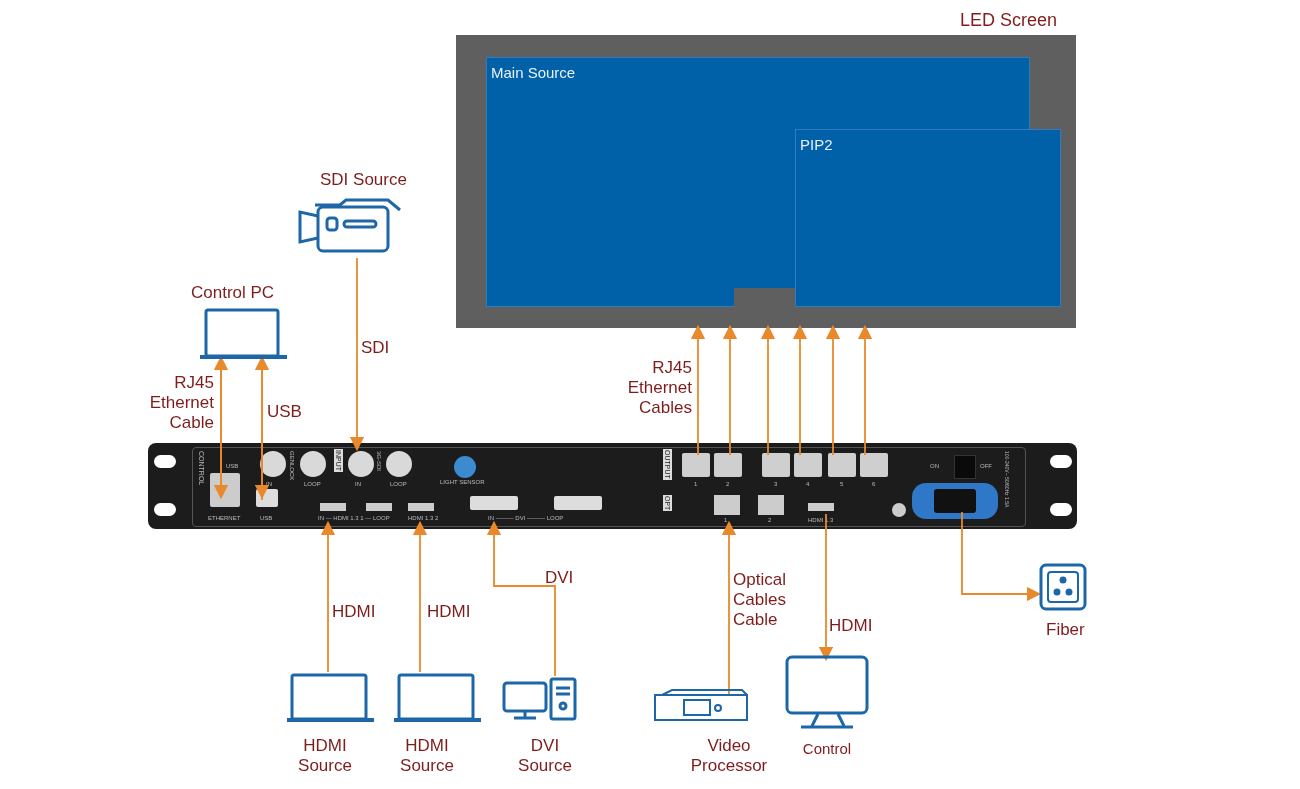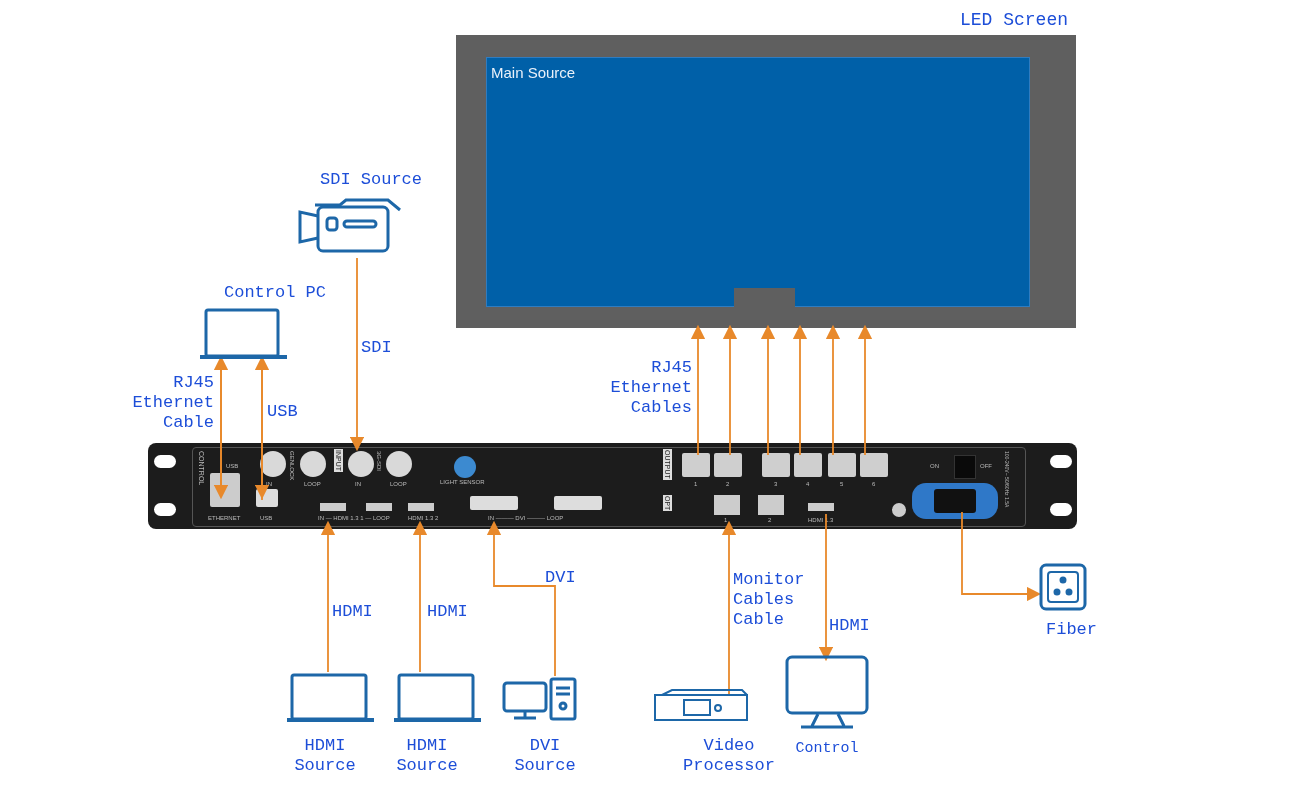--- a/index.html
+++ b/index.html
@@ -1,35 +1,38 @@
 <!DOCTYPE html>
 <html><head>
 <meta charset="utf-8">
 <style>
   html,body{margin:0;padding:0;background:#fff;}
   body{width:1300px;height:789px;position:relative;overflow:hidden;font-family:"Liberation Sans",sans-serif;color:#333;}
   .abs{position:absolute;}
-  .lbl{position:absolute;font-size:17px;color:#1d4ed8;line-height:20px;white-space:nowrap;font-family:Liberation Mono, monospace;}
+  .lbl{position:absolute;font-size:17px;color:#7f1d1d;line-height:20px;white-space:nowrap;}
   .lbl.c{text-align:center;}
   .lbl.r{text-align:right;}
   .small{font-size:15px;}
   .led-frame{position:absolute;left:456px;top:35px;width:620px;height:293px;background:#5f5f5f;}
   .layer{position:absolute;background:#0060a8;border:1px solid #2f7cc0;box-sizing:border-box;}
   .layer span{position:absolute;left:4px;top:6px;color:#e9f1fa;font-size:15px;}
   svg{position:absolute;left:0;top:0;}
   .dev{position:absolute;left:148px;top:443px;width:929px;height:86px;background:#1c1c1c;border-radius:8px;}
   .tiny{position:absolute;font-size:6px;color:#bbb;white-space:nowrap;}
 </style>
 </head>
 <body>
 
 <div class="lbl" style="left:960px;top:10px;font-size:18px;">LED Screen</div>
 <div class="led-frame">
   <div class="layer" style="left:30px;top:22px;width:544px;height:250px;">
     <span>Main Source</span>
+  </div>
+  <div class="layer" style="left:339px;top:94px;width:266px;height:178px;">
+    <span>PIP2</span>
   </div>
   <div class="abs" style="left:278px;top:253px;width:61px;height:19px;background:#5f5f5f;"></div>
 </div>
 
 <div class="dev">
 
   <div class="abs" style="left:6px;top:12px;width:22px;height:13px;background:#fff;border-radius:7px;"></div>
   <div class="abs" style="left:6px;top:60px;width:22px;height:13px;background:#fff;border-radius:7px;"></div>
   <div class="abs" style="left:902px;top:12px;width:22px;height:13px;background:#fff;border-radius:7px;"></div>
   <div class="abs" style="left:902px;top:60px;width:22px;height:13px;background:#fff;border-radius:7px;"></div>
@@ -171,37 +174,37 @@
       <rect x="1048" y="572" width="30" height="30" rx="3" stroke-width="2"></rect>
       <circle cx="1063" cy="580" r="2" fill="#1d67a8"></circle>
       <circle cx="1057" cy="592" r="2" fill="#1d67a8"></circle>
       <circle cx="1069" cy="592" r="2" fill="#1d67a8"></circle>
     </g>
   </g>
 </svg>
 
 <div class="lbl" style="left:320px;top:170px;text-align:right;">SDI Source</div>
 <div class="lbl" style="left:361px;top:338px;">SDI</div>
-<div class="lbl" style="left:224px;top:283px;">Control PC</div>
+<div class="lbl" style="left:191px;top:283px;">Control PC</div>
 <div class="lbl r" style="left:130px;top:373px;width:84px;">
   <div>RJ45</div>
   <div>Ethernet</div>
   <div>Cable</div>
 </div>
 <div class="lbl" style="left:267px;top:402px;">USB</div>
 <div class="lbl r" style="left:600px;top:358px;width:92px;">
   <div>RJ45</div>
   <div>Ethernet</div>
   <div>Cables</div>
 </div>
 <div class="lbl" style="left:332px;top:602px;">HDMI</div>
 <div class="lbl" style="left:427px;top:602px;">HDMI</div>
 <div class="lbl" style="left:545px;top:568px;">DVI</div>
 <div class="lbl" style="left:733px;top:570px;">
-  <div>Monitor</div>
+  <div>Optical</div>
   <div>Cables</div>
   <div>Cable</div>
 </div>
 <div class="lbl" style="left:829px;top:616px;">HDMI</div>
 
 <div class="lbl c" style="left:280px;top:736px;width:90px;">
   <div>HDMI</div>
   <div>Source</div>
 </div>
 <div class="lbl c" style="left:382px;top:736px;width:90px;">

